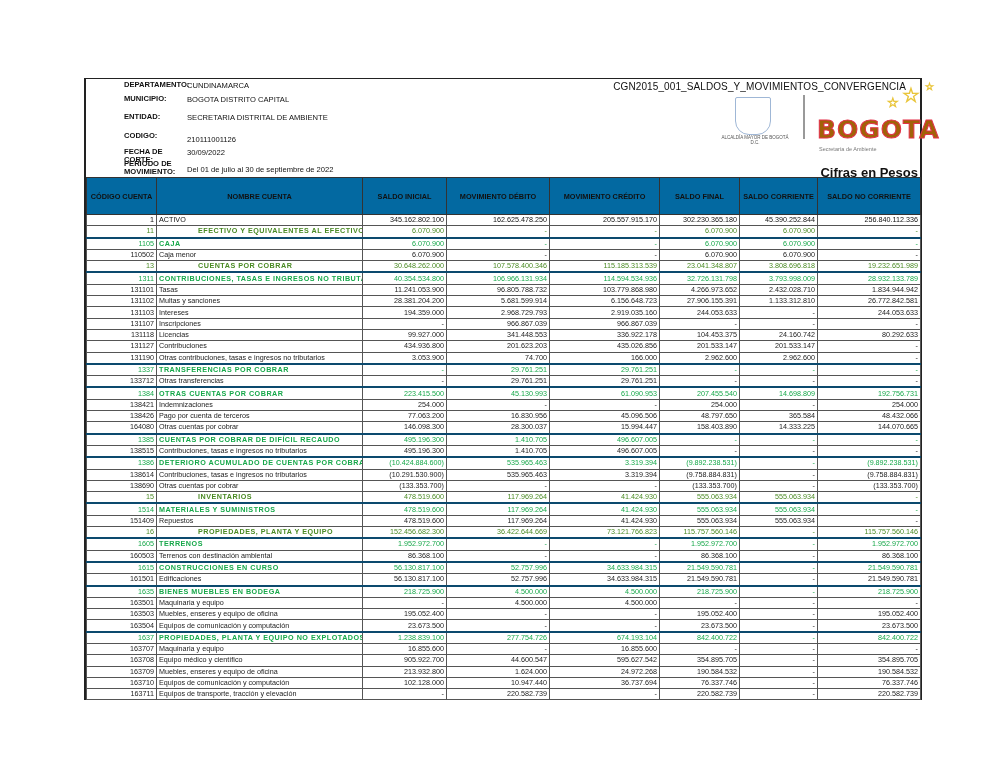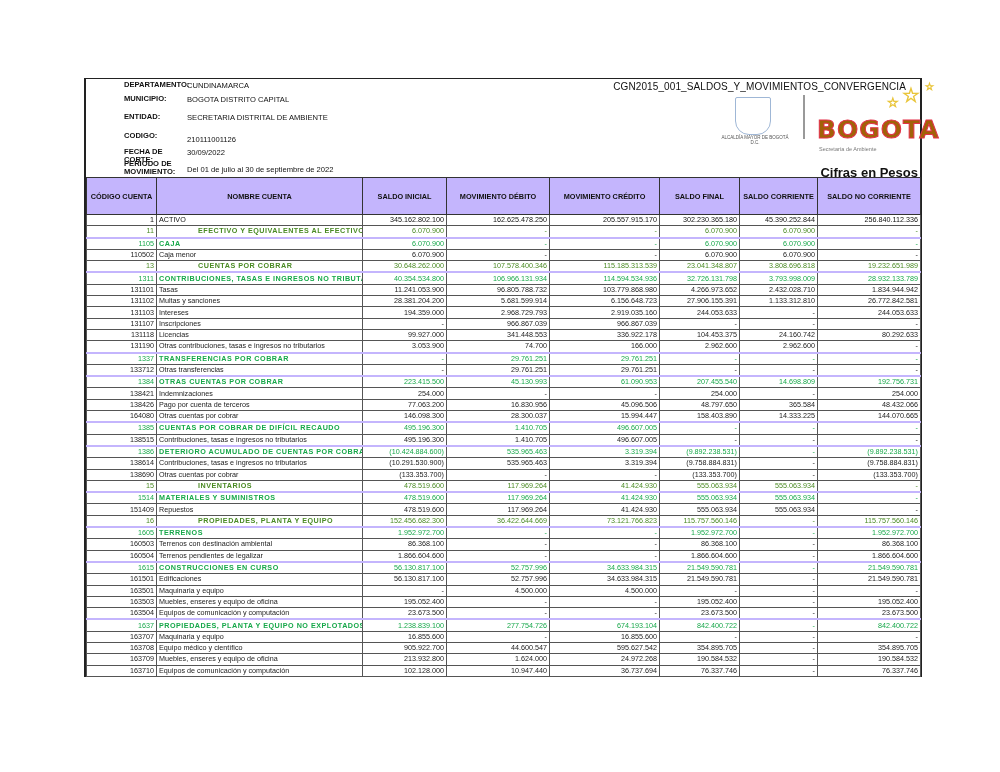--- a/index.html
+++ b/index.html
@@ -16,34 +16,34 @@
   .logo-shield { position: absolute; left: 613px; top: 18px; width: 34px; height: 36px;
                  border: 1px solid #9fb7d6; border-radius: 2px 2px 14px 14px; }
   .logo-shield-text { position: absolute; left: 598px; top: 56px; width: 70px; font-size: 4.5px;
                       color: #555; text-align: center; line-height: 5px; }
   .logo-divider { position: absolute; left: 681px; top: 16px; width: 2px; height: 44px; background: #999; }
   .logo-bogota { position: absolute; left: 695px; top: 36px; font-size: 25px; font-weight: bold;
                  color: #a16207; -webkit-text-stroke: 1px #e3314a; letter-spacing: 1px; font-family: "DejaVu Sans", sans-serif; }
   .logo-star { position: absolute; font-size: 18px; color: #fff; -webkit-text-stroke: 0.8px #e9c53a; }
   .logo-sub { position: absolute; left: 697px; top: 67px; font-size: 5.5px; color: #777; }
   table { border-collapse: collapse; width: 834px; table-layout: fixed; font-size: 7.2px; }
-  th { background: #c4b5fd; font-weight: bold; font-size: 7.3px; border: 1px solid #333;
+  th { background: #0369a1; font-weight: bold; font-size: 7.3px; border: 1px solid #333;
        height: 36px; text-align: center; padding: 0 2px; }
   td { border: 1px solid #555; height: 10.3px; padding: 0 2px; white-space: nowrap; overflow: hidden; line-height: 10px; }
   td.num { text-align: right; }
   td.code { text-align: right; }
   tr.l1 td { color: #111; }
   tr.l2 td { color: #4a8a24; letter-spacing: 0.5px; margin-left: 28px; }
   tr.l2 td.name { font-weight: bold; padding-left: 41px; }
   tr.l3 td { color: #17a84a; letter-spacing: 0.5px; }
   tr.l3 td.name { font-weight: bold; }
   tr.l4 td { color: #222; }
   tr.l2 td.num, tr.l3 td.num { font-weight: normal; letter-spacing: 0; }
   tr.l2 td.code, tr.l3 td.code { letter-spacing: 0; }
-  tr.l3 { border-top: 2px solid #c4b5fd; }
+  tr.l3 { border-top: 2px solid #0c4a6e; }
 </style>
 </head>
 <body>
 
 <div class="sheet">
   <div class="meta">
     <div class="meta-row" style="top:2px">
       <span class="meta-label">DEPARTAMENTO:</span>
       <span class="meta-value">CUNDINAMARCA</span>
     </div>
@@ -210,20 +210,30 @@
           <td class="code">131118</td>
           <td class="name">Licencias</td>
           <td class="num">99.927.000</td>
           <td class="num">341.448.553</td>
           <td class="num">336.922.178</td>
           <td class="num">104.453.375</td>
           <td class="num">24.160.742</td>
           <td class="num">80.292.633</td>
         </tr>
         <tr class="l4">
+          <td class="code">131127</td>
+          <td class="name">Contribuciones</td>
+          <td class="num">434.936.800</td>
+          <td class="num">201.623.203</td>
+          <td class="num">435.026.856</td>
+          <td class="num">201.533.147</td>
+          <td class="num">201.533.147</td>
+          <td class="num">-</td>
+        </tr>
+        <tr class="l4">
           <td class="code">131190</td>
           <td class="name">Otras contribuciones, tasas e ingresos no tributarios</td>
           <td class="num">3.053.900</td>
           <td class="num">74.700</td>
           <td class="num">166.000</td>
           <td class="num">2.962.600</td>
           <td class="num">2.962.600</td>
           <td class="num">-</td>
         </tr>
         <tr class="l3">
@@ -389,50 +399,50 @@
         <tr class="l4">
           <td class="code">160503</td>
           <td class="name">Terrenos con destinación ambiental</td>
           <td class="num">86.368.100</td>
           <td class="num">-</td>
           <td class="num">-</td>
           <td class="num">86.368.100</td>
           <td class="num">-</td>
           <td class="num">86.368.100</td>
         </tr>
-        <tr class="l4">
-          <td class="code">160504</td>
-          <td class="name">Terrenos pendientes de legalizar</td>
-          <td class="num">1.866.604.600</td>
-          <td class="num">-</td>
-          <td class="num">-</td>
-          <td class="num">1.866.604.600</td>
-          <td class="num">-</td>
-          <td class="num">1.866.604.600</td>
-        </tr>
         <tr class="l3">
           <td class="code">1615</td>
           <td class="name">CONSTRUCCIONES EN CURSO</td>
           <td class="num">56.130.817.100</td>
           <td class="num">52.757.996</td>
           <td class="num">34.633.984.315</td>
           <td class="num">21.549.590.781</td>
           <td class="num">-</td>
           <td class="num">21.549.590.781</td>
         </tr>
         <tr class="l4">
           <td class="code">161501</td>
           <td class="name">Edificaciones</td>
           <td class="num">56.130.817.100</td>
           <td class="num">52.757.996</td>
           <td class="num">34.633.984.315</td>
           <td class="num">21.549.590.781</td>
           <td class="num">-</td>
           <td class="num">21.549.590.781</td>
         </tr>
+        <tr class="l3">
+          <td class="code">1635</td>
+          <td class="name">BIENES MUEBLES EN BODEGA</td>
+          <td class="num">218.725.900</td>
+          <td class="num">4.500.000</td>
+          <td class="num">4.500.000</td>
+          <td class="num">218.725.900</td>
+          <td class="num">-</td>
+          <td class="num">218.725.900</td>
+        </tr>
         <tr class="l4">
           <td class="code">163501</td>
           <td class="name">Maquinaria y equipo</td>
           <td class="num">-</td>
           <td class="num">4.500.000</td>
           <td class="num">4.500.000</td>
           <td class="num">-</td>
           <td class="num">-</td>
           <td class="num">-</td>
         </tr>
@@ -499,15 +509,25 @@
         <tr class="l4">
           <td class="code">163710</td>
           <td class="name">Equipos de comunicación y computación</td>
           <td class="num">102.128.000</td>
           <td class="num">10.947.440</td>
           <td class="num">36.737.694</td>
           <td class="num">76.337.746</td>
           <td class="num">-</td>
           <td class="num">76.337.746</td>
         </tr>
+        <tr class="l4">
+          <td class="code">163711</td>
+          <td class="name">Equipos de transporte, tracción y elevación</td>
+          <td class="num">-</td>
+          <td class="num">220.582.739</td>
+          <td class="num">-</td>
+          <td class="num">220.582.739</td>
+          <td class="num">-</td>
+          <td class="num">220.582.739</td>
+        </tr>
       </tbody>
   </table>
 </div>
 
 </body></html>

